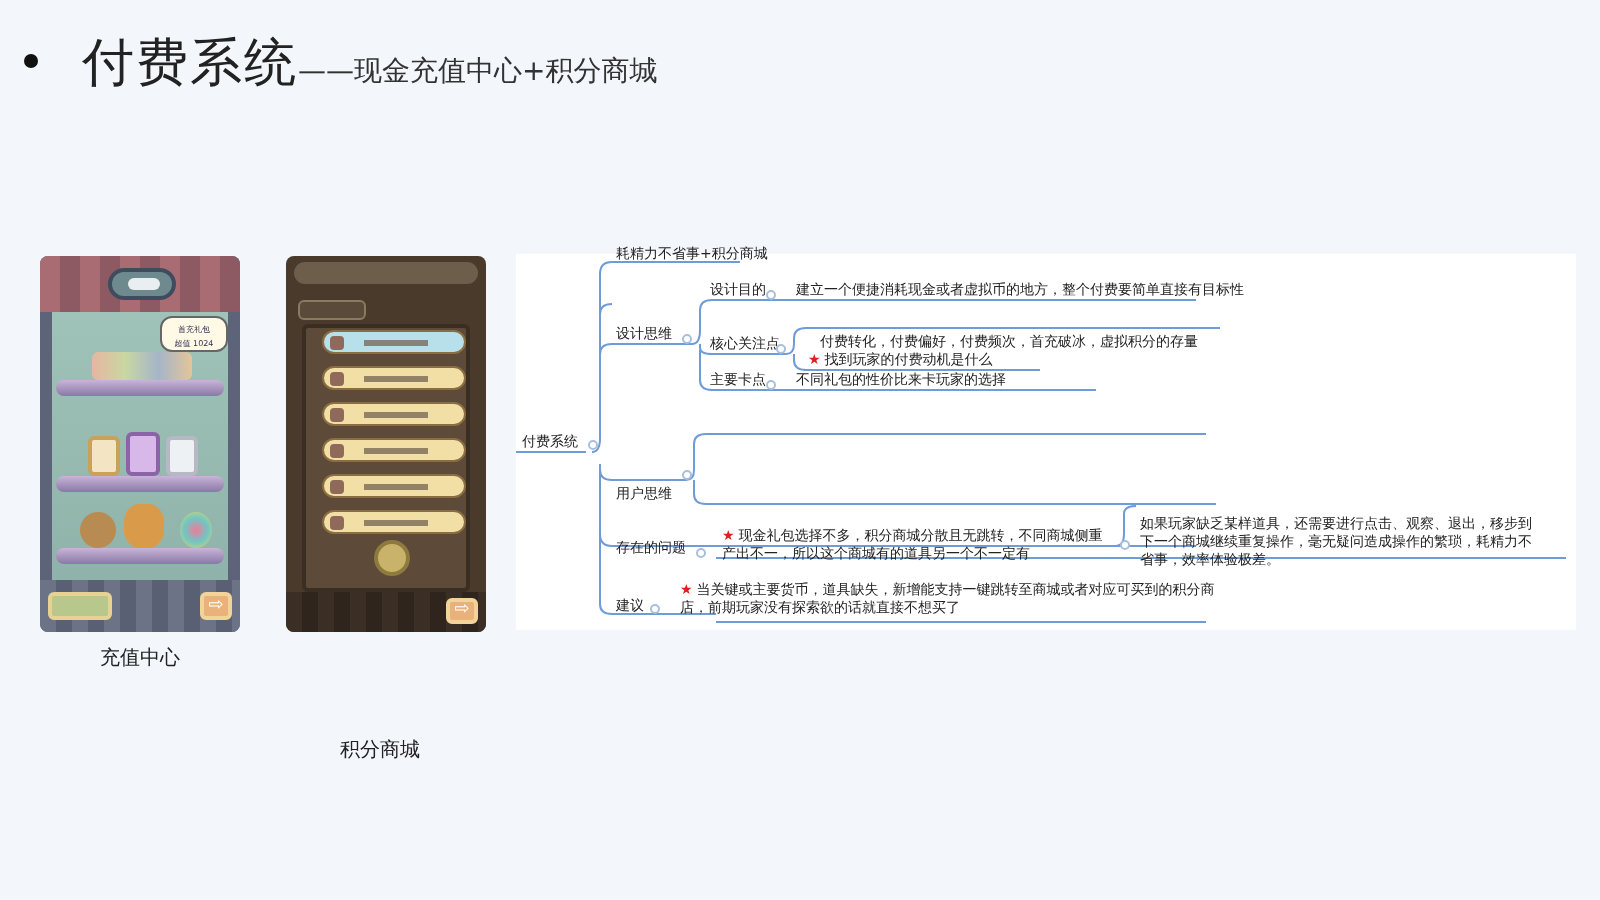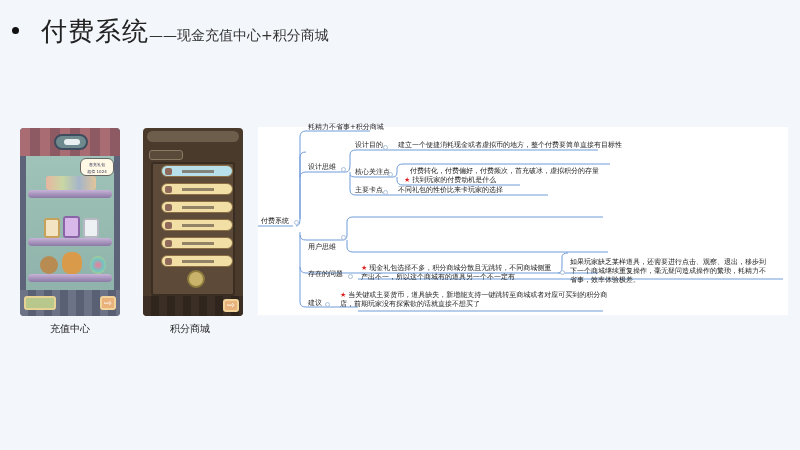--- a/index.html
+++ b/index.html
@@ -24,21 +24,21 @@
 
     
     .phone {
       position: absolute; top: 128px; width: 100px; height: 188px;
       border-radius: 4px; overflow: hidden;
     }
     .phone-recharge { left: 20px; background: #5d6479; }
     .phone-shop { left: 143px; background: #4a3a2c; }
     .caption { position: absolute; top: 322px; font-size: 10px; color: #222; }
     .cap-recharge { left: 50px; }
-    .cap-shop { left: 170px; }
+    .cap-shop { left: 170px; margin-top: 46px; }
 
     
     .rc-top { position: absolute; left: 0; right: 0; top: 0; height: 28px;
       background: repeating-linear-gradient(90deg,#a86c72 0 10px,#8d5a63 10px 20px); }
     .rc-sign { position: absolute; left: 34px; top: 6px; width: 34px; height: 16px;
       border-radius: 8px; background: #6f8a8e; border: 2px solid #3e4c5d; }
     .rc-sign::after { content:""; position:absolute; left:8px; top:3px; width:16px; height:6px;
       background:#e9eff0; border-radius:4px; }
     .rc-bg { position: absolute; left: 6px; right: 6px; top: 28px; bottom: 26px;
       background: linear-gradient(#9fc3b8, #8fb3aa); }

